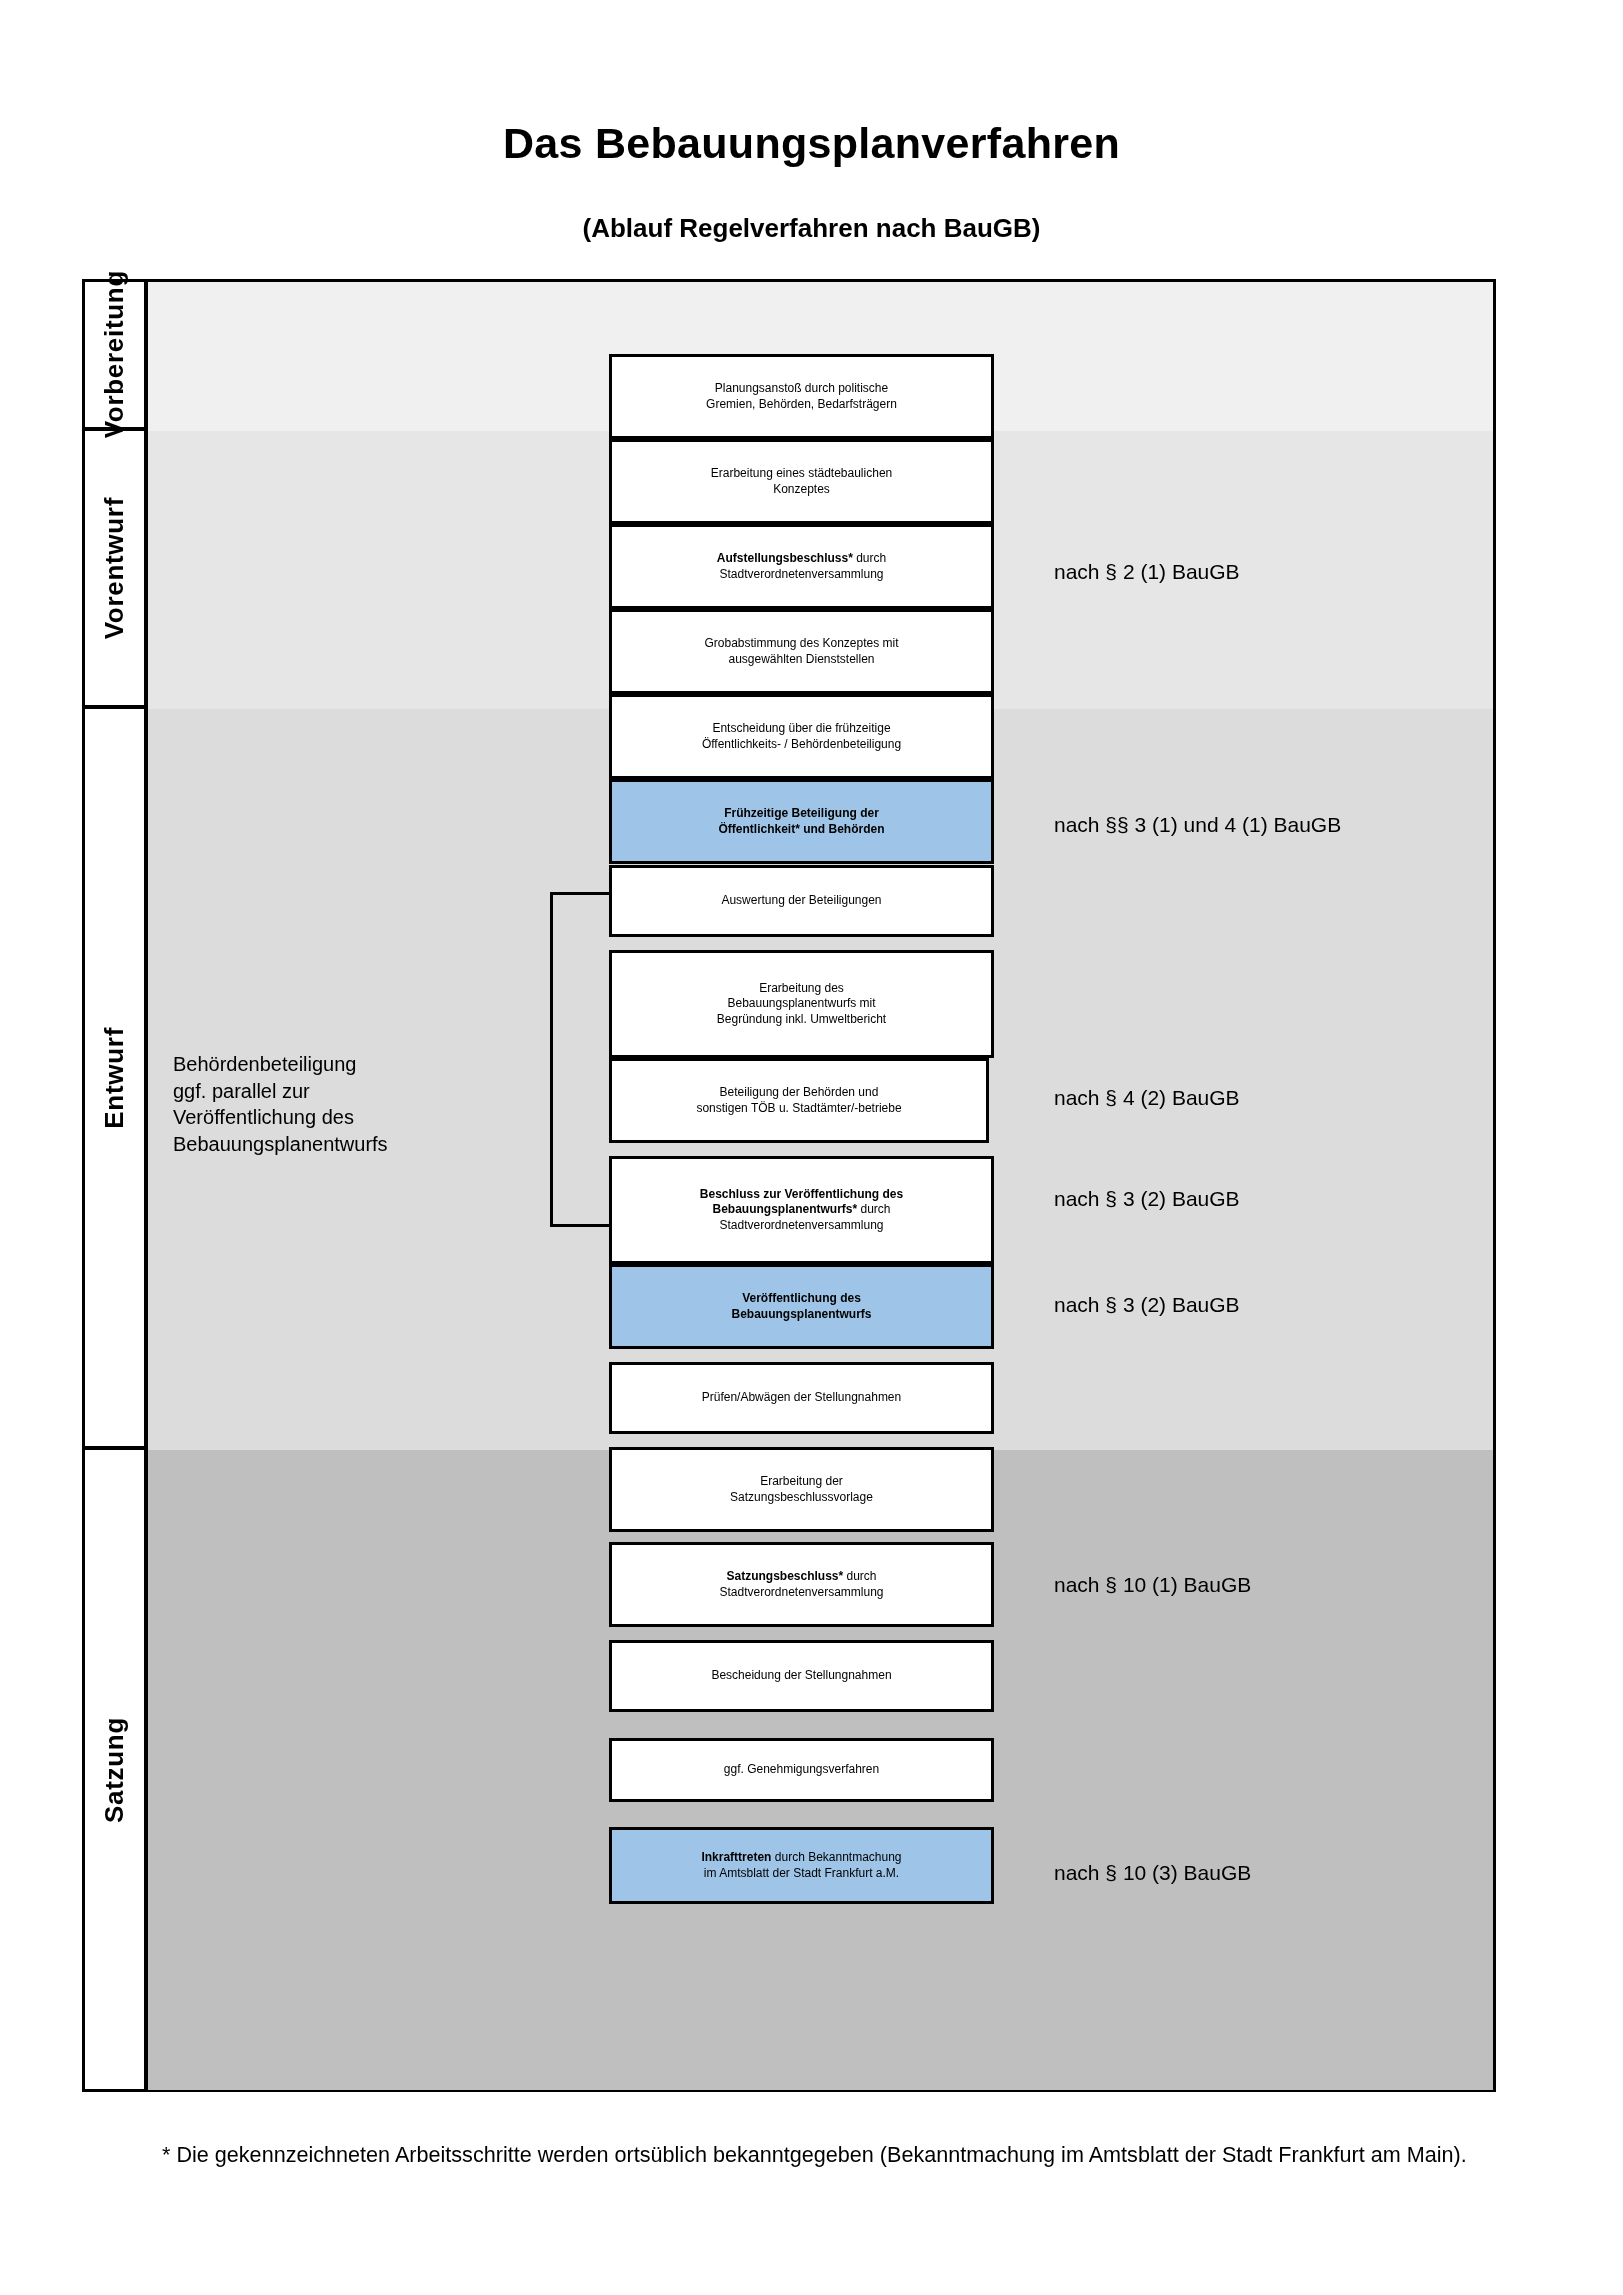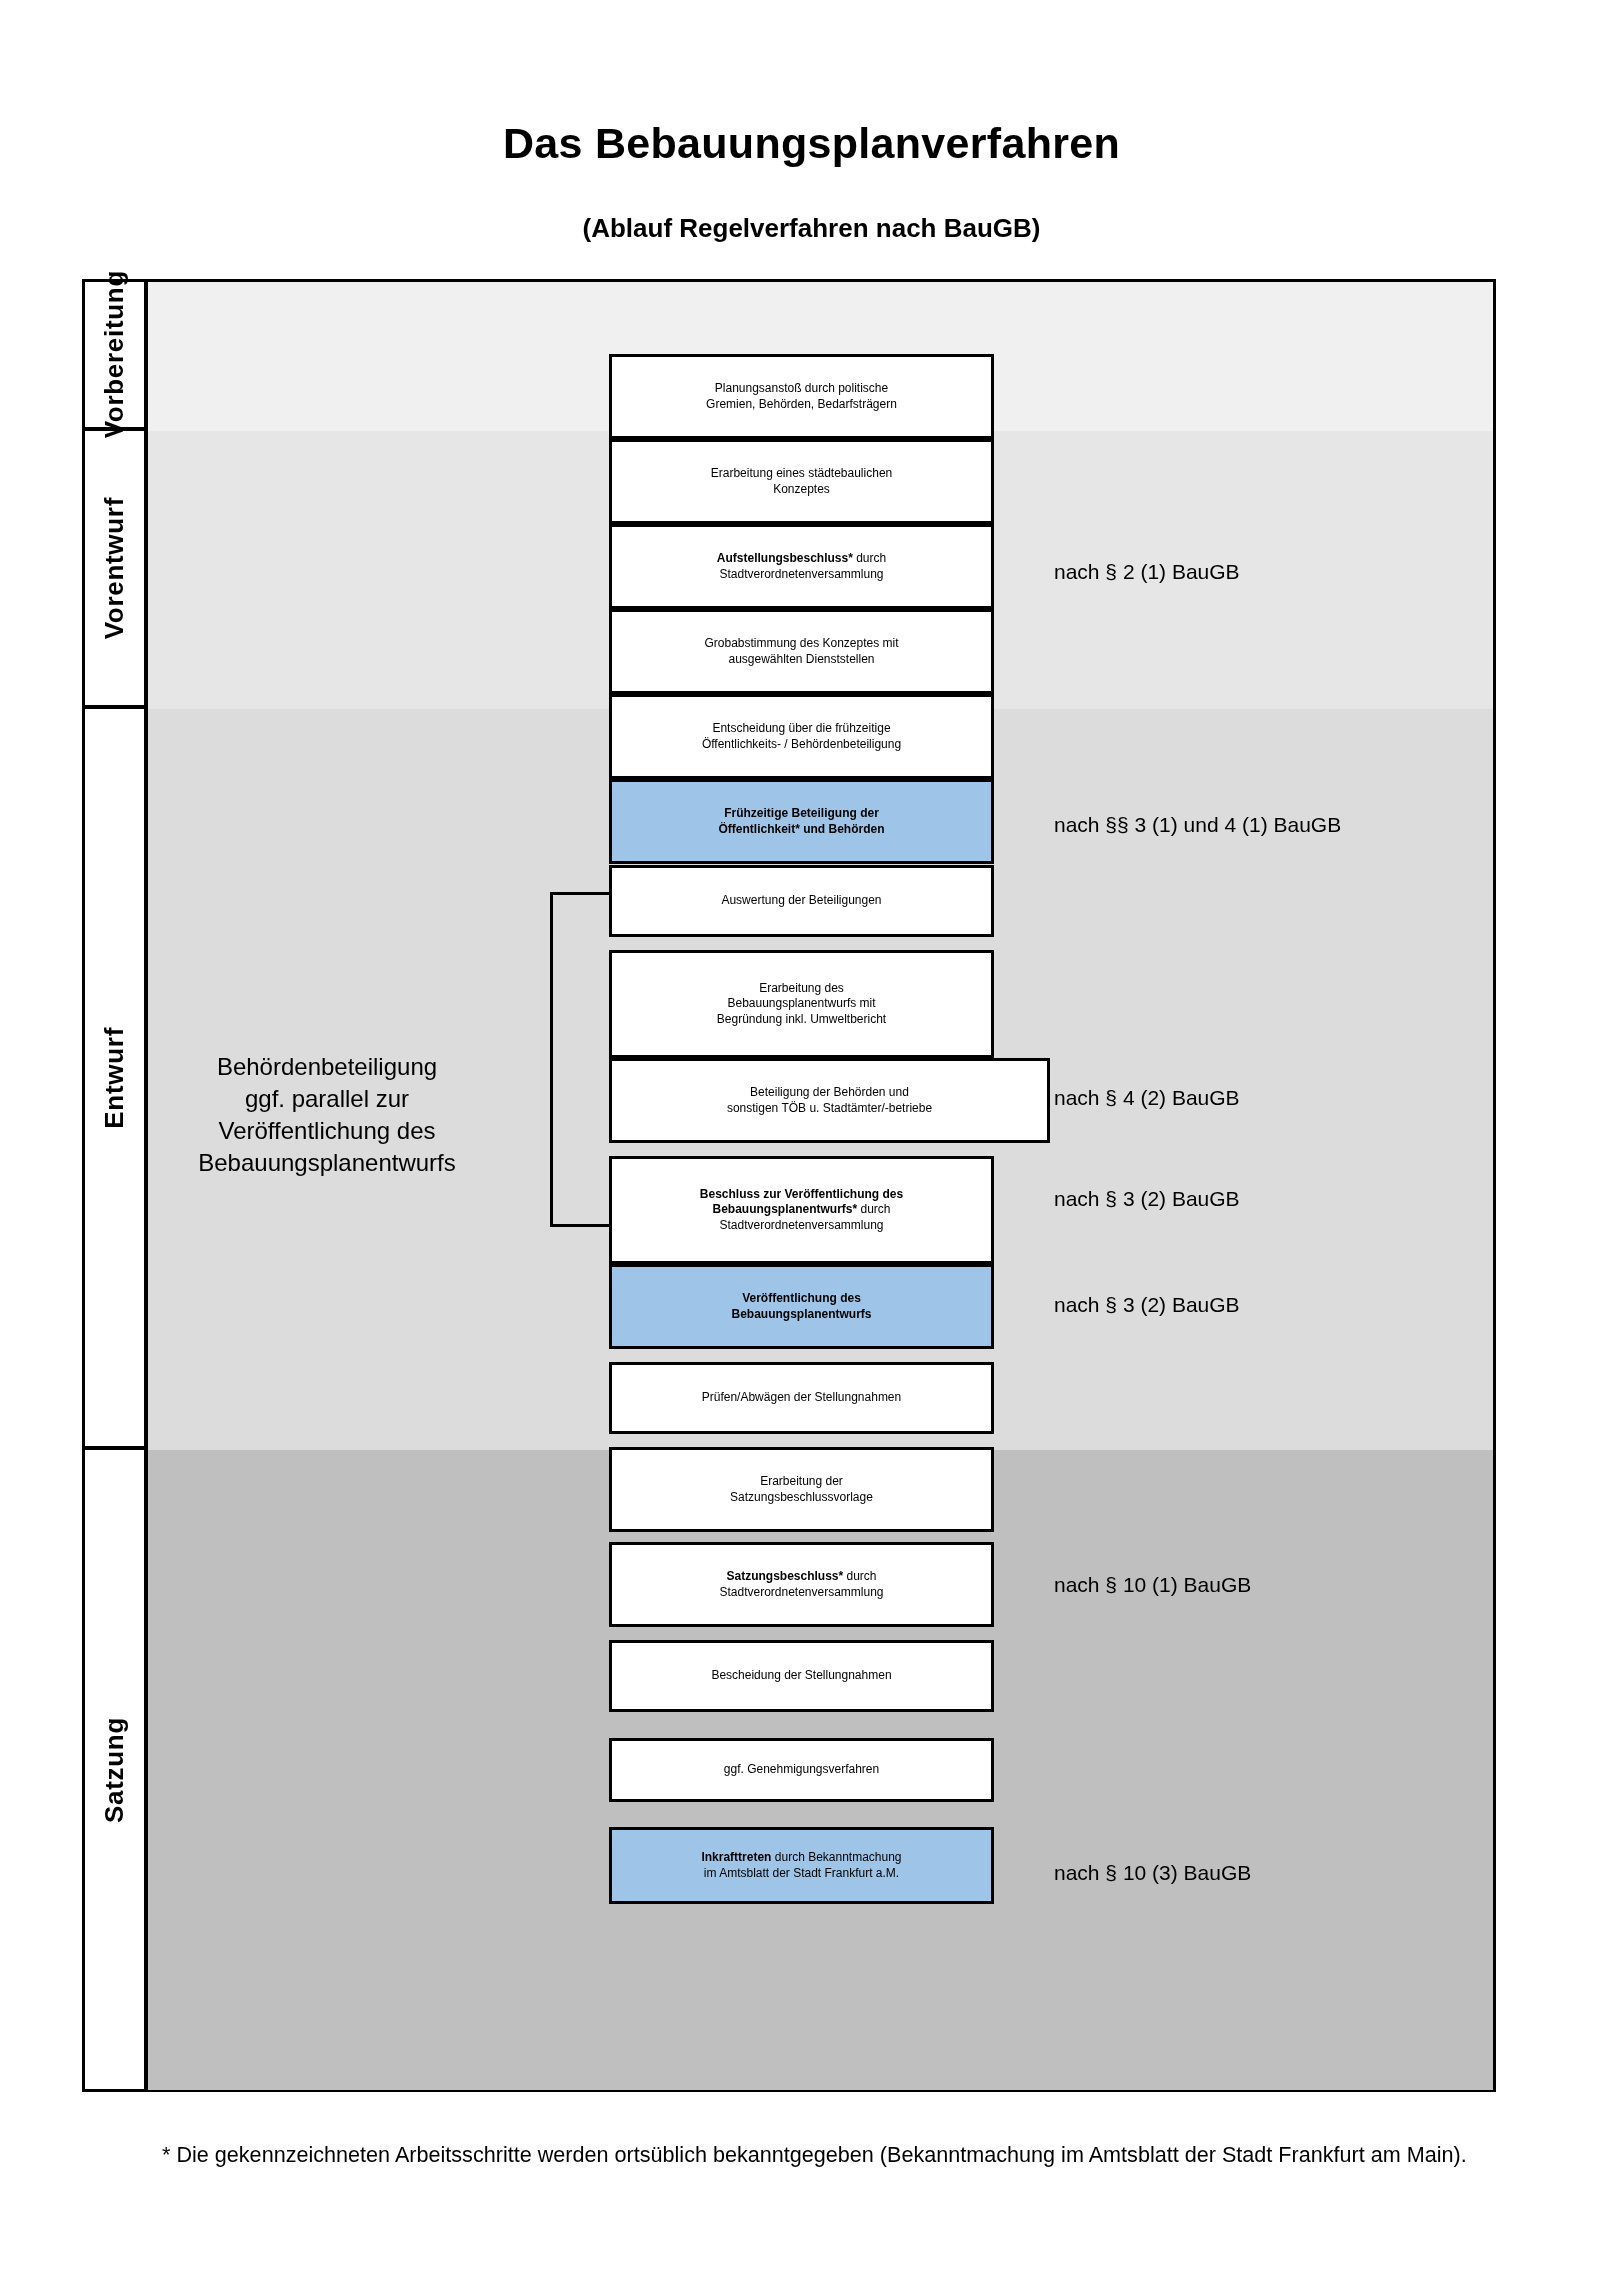--- a/index.html
+++ b/index.html
@@ -64,21 +64,21 @@
     clip-path:polygon(0 0,100% 0,50% 100%);
   }
 
   
   .ref{
     position:absolute;font-size:21px;white-space:nowrap;
   }
 
   
   .sidenote{
-    position:absolute;text-align:center;font-size:24px;line-height:1.33;
+    position:absolute;font-size:20px;line-height:1.33;
   }
 
   
   .brk-h-top{position:absolute;height:3.3px;background:#000;}
   .brk-v{position:absolute;width:3.3px;background:#000;}
   .brk-h-bot{position:absolute;height:3.3px;background:#000;}
   .brk-head{
     position:absolute;width:22px;height:19.6px;background:#000;
     clip-path:polygon(0 0,100% 50%,0 100%);
   }
@@ -176,21 +176,21 @@
     <div class="box" style="left:524px;top:583px;width:385px;height:72px;">
       <span class="t">
         <span>Auswertung der Beteiligungen</span>
       </span>
     </div>
     <div class="box" style="left:524px;top:668px;width:385px;height:108px;">
       <span class="t">
         <span>Erarbeitung des</span><br><span>Bebauungsplanentwurfs mit</span><br><span>Begründung inkl. Umweltbericht</span>
       </span>
     </div>
-    <div class="box" style="left:524px;top:776px;width:441px;height:85px;justify-content:flex-end;">
+    <div class="box" style="left:524px;top:776px;width:380px;height:85px;justify-content:flex-end;">
       <span class="t">
         <span>Beteiligung der Behörden und</span><br><span>sonstigen TÖB u. Stadtämter/-betriebe</span>
       </span>
     </div>
     <div class="box" style="left:524px;top:874px;width:385px;height:108px;">
       <span class="t">
         <b>Beschluss zur Veröffentlichung des</b><br><b>Bebauungsplanentwurfs*</b><span> durch</span><br><span>Stadtverordnetenversammlung</span>
       </span>
     </div>
     <div class="box blue" style="left:524px;top:982px;width:385px;height:85px;">

